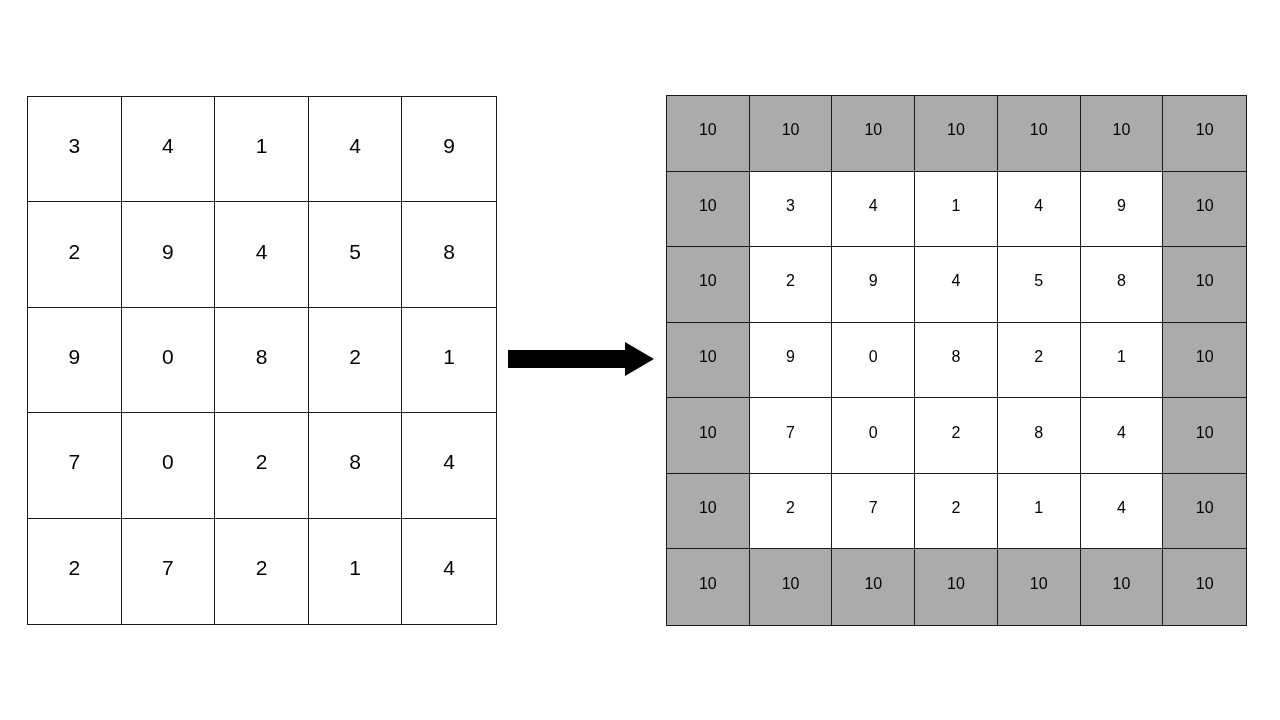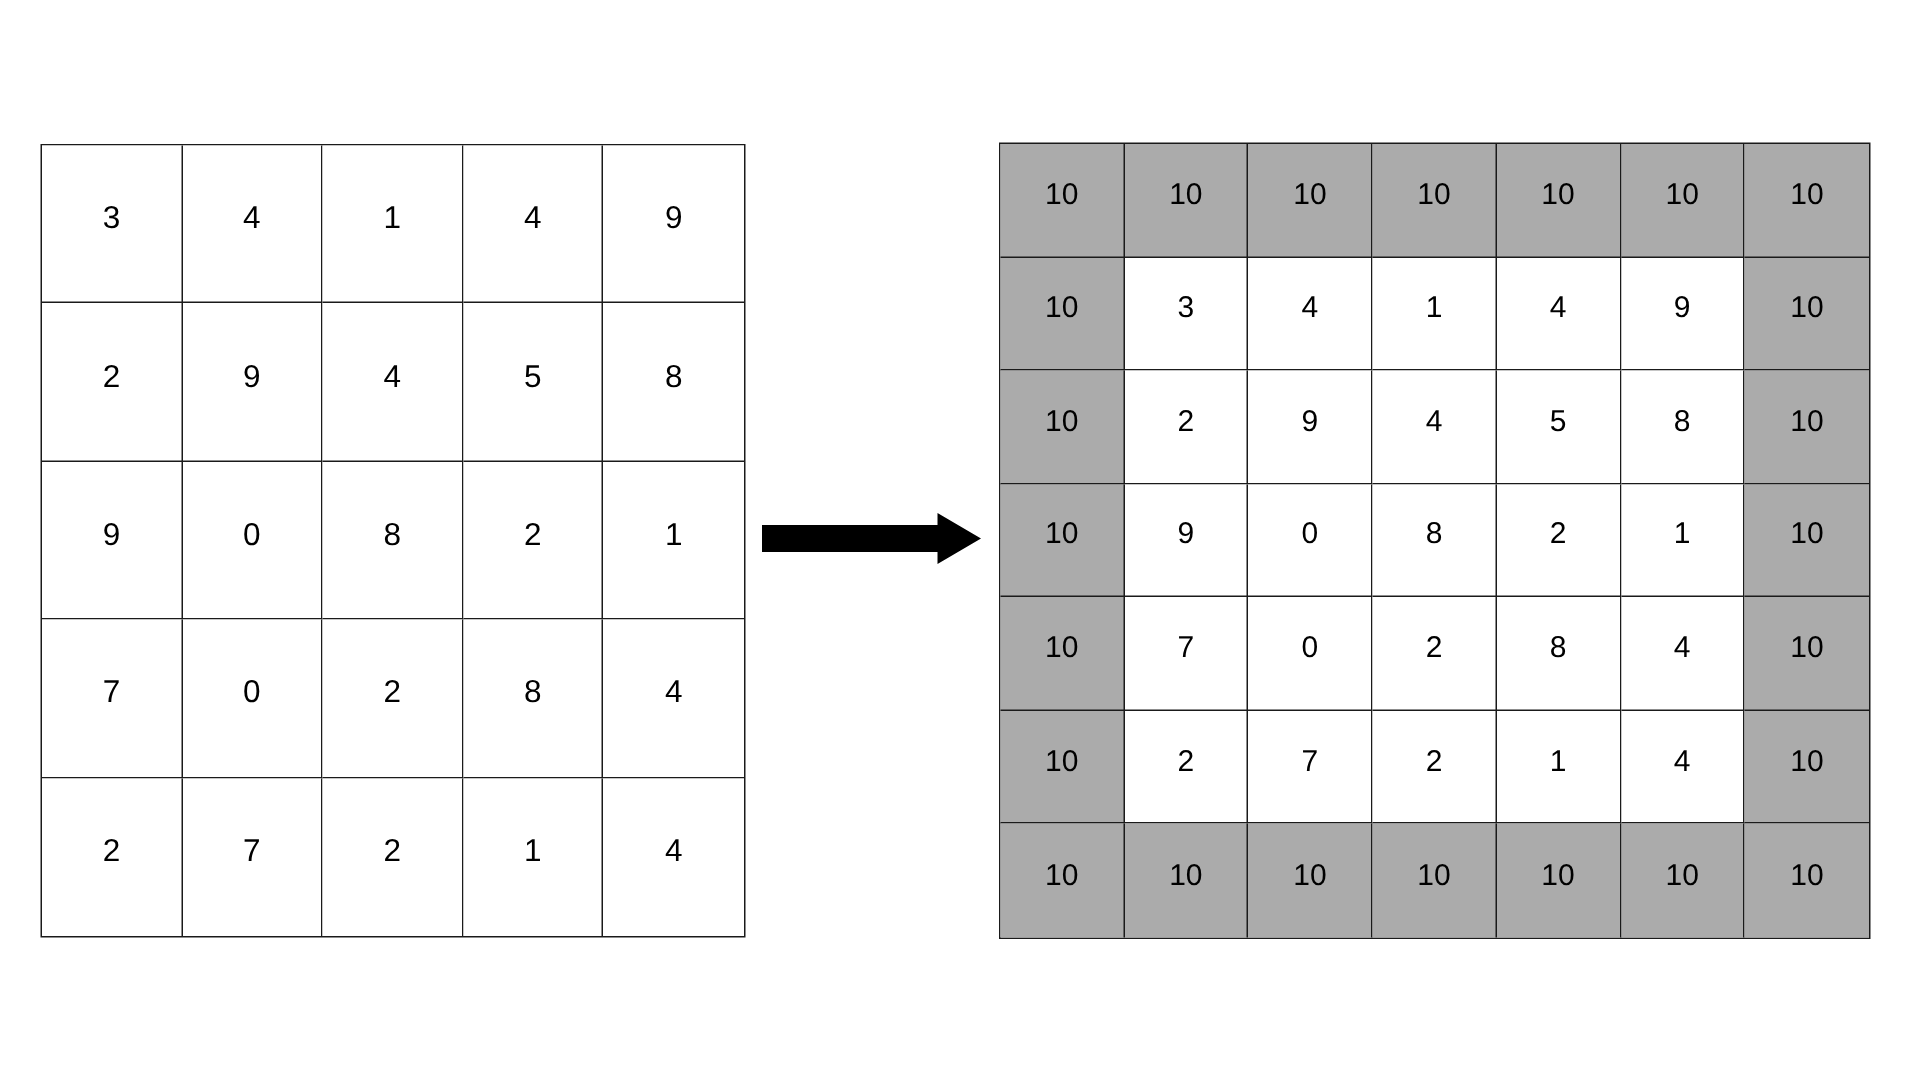--- a/index.html
+++ b/index.html
@@ -31,21 +31,21 @@
     grid-template-rows: repeat(5, 1fr);
     font-size: 21px;
   }
   #right-grid {
     left: 666px;
     top: 95px;
     width: 581px;
     height: 531px;
     grid-template-columns: repeat(7, 1fr);
     grid-template-rows: repeat(7, 1fr);
-    font-size: 20px;
+    font-size: 16px;
   }
   .cell {
     display: flex;
     align-items: center;
     justify-content: center;
     border-right: 1px solid var(--line, #1a1a1a);
     border-bottom: 1px solid var(--line, #1a1a1a);
     background: var(--cell-bg, #ffffff);
     padding-bottom: 6px;
     box-sizing: border-box;

